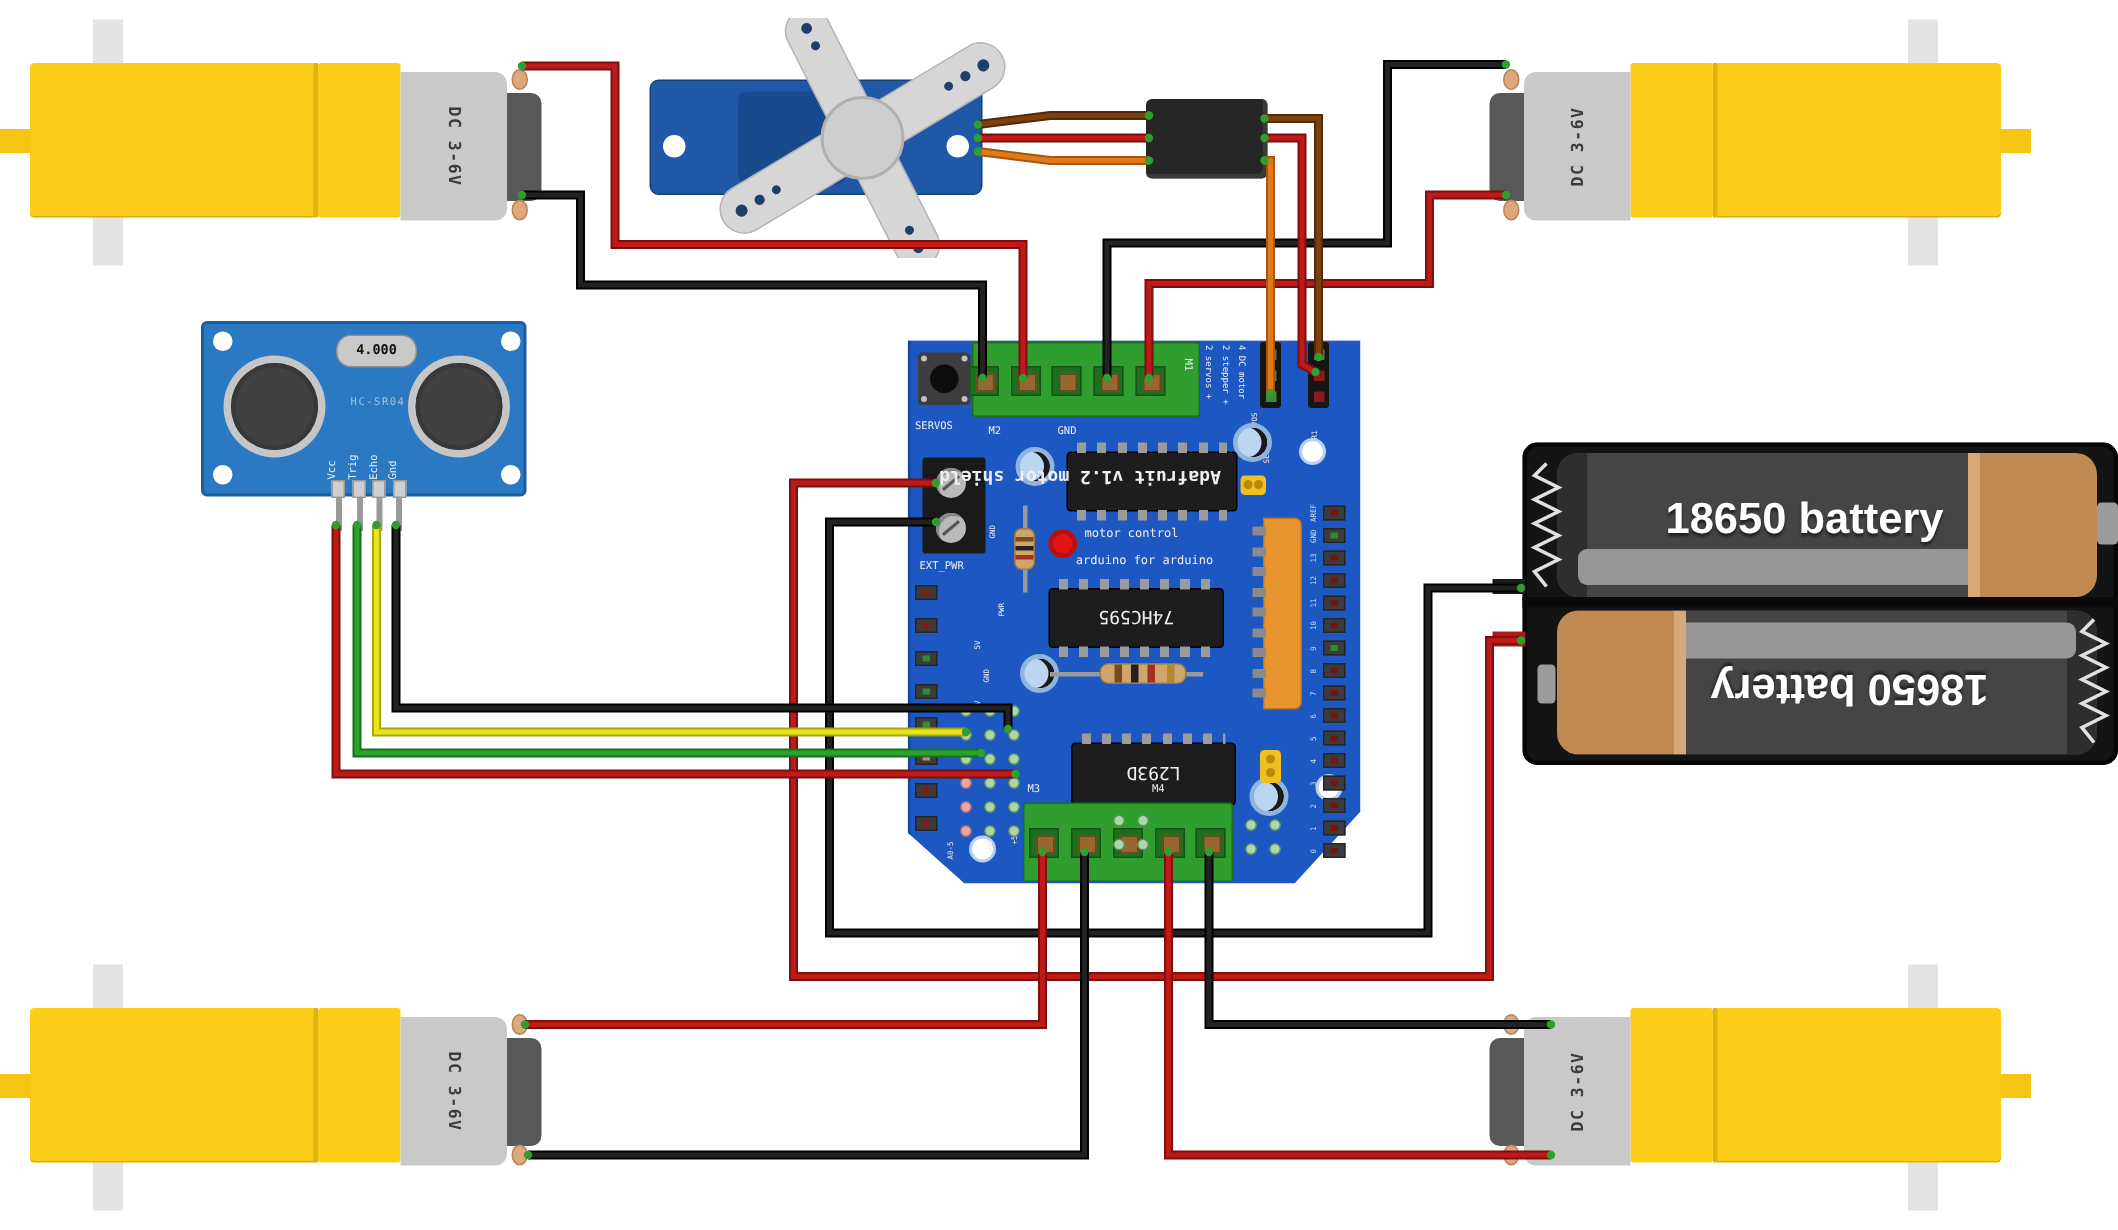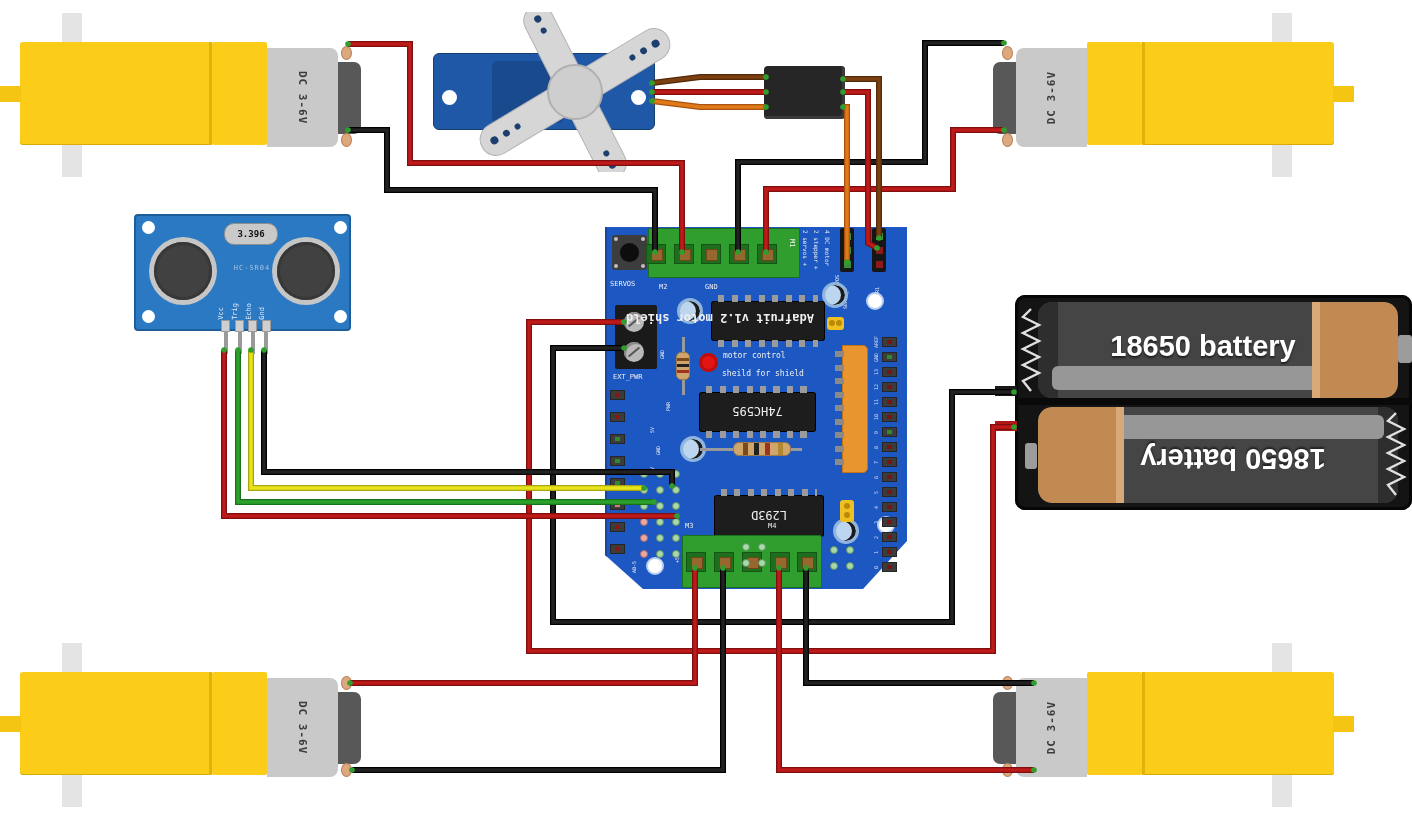--- a/index.html
+++ b/index.html
@@ -142,21 +142,21 @@
     </g>
   </svg>
   <div class="abs" style="left:764px;top:66px;width:81px;height:53px;background:#262626;border-radius:4px;box-shadow:inset -3px -3px 0 #3a3a3a;"></div>
 
   <div class="abs" style="left:134px;top:214px;width:217px;height:117px;background:#2a79c2;border:2px solid #1c5d9c;border-radius:4px;box-sizing:border-box;">
     <div class="abs circle" style="left:6px;top:5px;width:13px;height:13px;background:#fff;"></div>
     <div class="abs circle" style="left:198px;top:5px;width:13px;height:13px;background:#fff;"></div>
     <div class="abs circle" style="left:6px;top:94px;width:13px;height:13px;background:#fff;"></div>
     <div class="abs circle" style="left:198px;top:94px;width:13px;height:13px;background:#fff;"></div>
     <div class="abs" style="left:88px;top:7px;width:52px;height:20px;background:#c9c9c9;border:1px solid #8e8e8e;border-radius:10px;display:flex;align-items:center;justify-content:center;font-family:'DejaVu Sans Mono',monospace;font-size:9px;font-weight:bold;color:#111;">
-        <span>3.396</span>
+        <span>4.000</span>
       </div>
     <div class="abs circle" style="left:13px;top:21px;width:68px;height:68px;background:#c6c6c6;">
       <div class="abs circle" style="left:5px;top:5px;width:58px;height:58px;background:#414141;box-shadow:inset 0 0 0 3px #383838;"></div>
     </div>
     <div class="abs circle" style="left:136px;top:21px;width:68px;height:68px;background:#c6c6c6;">
       <div class="abs circle" style="left:5px;top:5px;width:58px;height:58px;background:#414141;box-shadow:inset 0 0 0 3px #383838;"></div>
     </div>
     <div class="abs" style="left:85px;top:48px;width:62px;text-align:center;font-family:'DejaVu Sans Mono',monospace;font-size:7px;letter-spacing:1px;color:#a6c2da;"><span>HC-SR04</span></div>
     <div class="pinlabel" style="left:81px;">
         <span class="vtext vflip">Vcc</span>
@@ -256,21 +256,21 @@
       <div class="abs" style="left:0;top:17px;width:12px;height:3px;background:#a03020;"></div>
     </div>
     <div class="abs circle" style="left:94px;top:128px;width:19px;height:19px;background:#e21414;box-shadow:inset 0 0 0 3px #b90f0f;"></div>
 
     <div class="chip" style="left:107px;top:77px;width:112px;height:38px;">
         <div class="pins-t"></div>
         <div class="pins-b"></div>
       </div>
     <div class="abs silk" style="left:8px;top:86px;width:214px;text-align:center;font-size:12px;font-weight:bold;transform:rotate(180deg);"><span>Adafruit v1.2 motor shield</span></div>
     <div class="abs silk" style="left:118px;top:126px;width:90px;text-align:left;font-size:8px;"><span>motor control</span></div>
-    <div class="abs silk" style="left:103px;top:144px;width:110px;text-align:center;font-size:8px;"><span>sheild for shield</span></div>
+    <div class="abs silk" style="left:103px;top:144px;width:110px;text-align:center;font-size:8px;"><span>arduino for arduino</span></div>
 
     <div class="chip" style="left:95px;top:168px;width:115px;height:38px;">
       <div class="pins-t"></div>
         <div class="pins-b"></div>
       <div class="abs silk" style="left:0;top:11px;width:115px;text-align:center;font-size:12px;transform:rotate(180deg);">74HC595</div>
     </div>
 
     <div class="abs" style="left:95px;top:223px;width:102px;height:3px;background:#9a9a9a;"></div>
     <div class="abs" style="left:128px;top:217px;width:58px;height:14px;background:#cfa56b;border-radius:6px;border:1px solid #9a7a48;box-sizing:border-box;">
       <div class="abs" style="left:9px;top:0;width:5px;height:12px;background:#7a4a1a;"></div>

